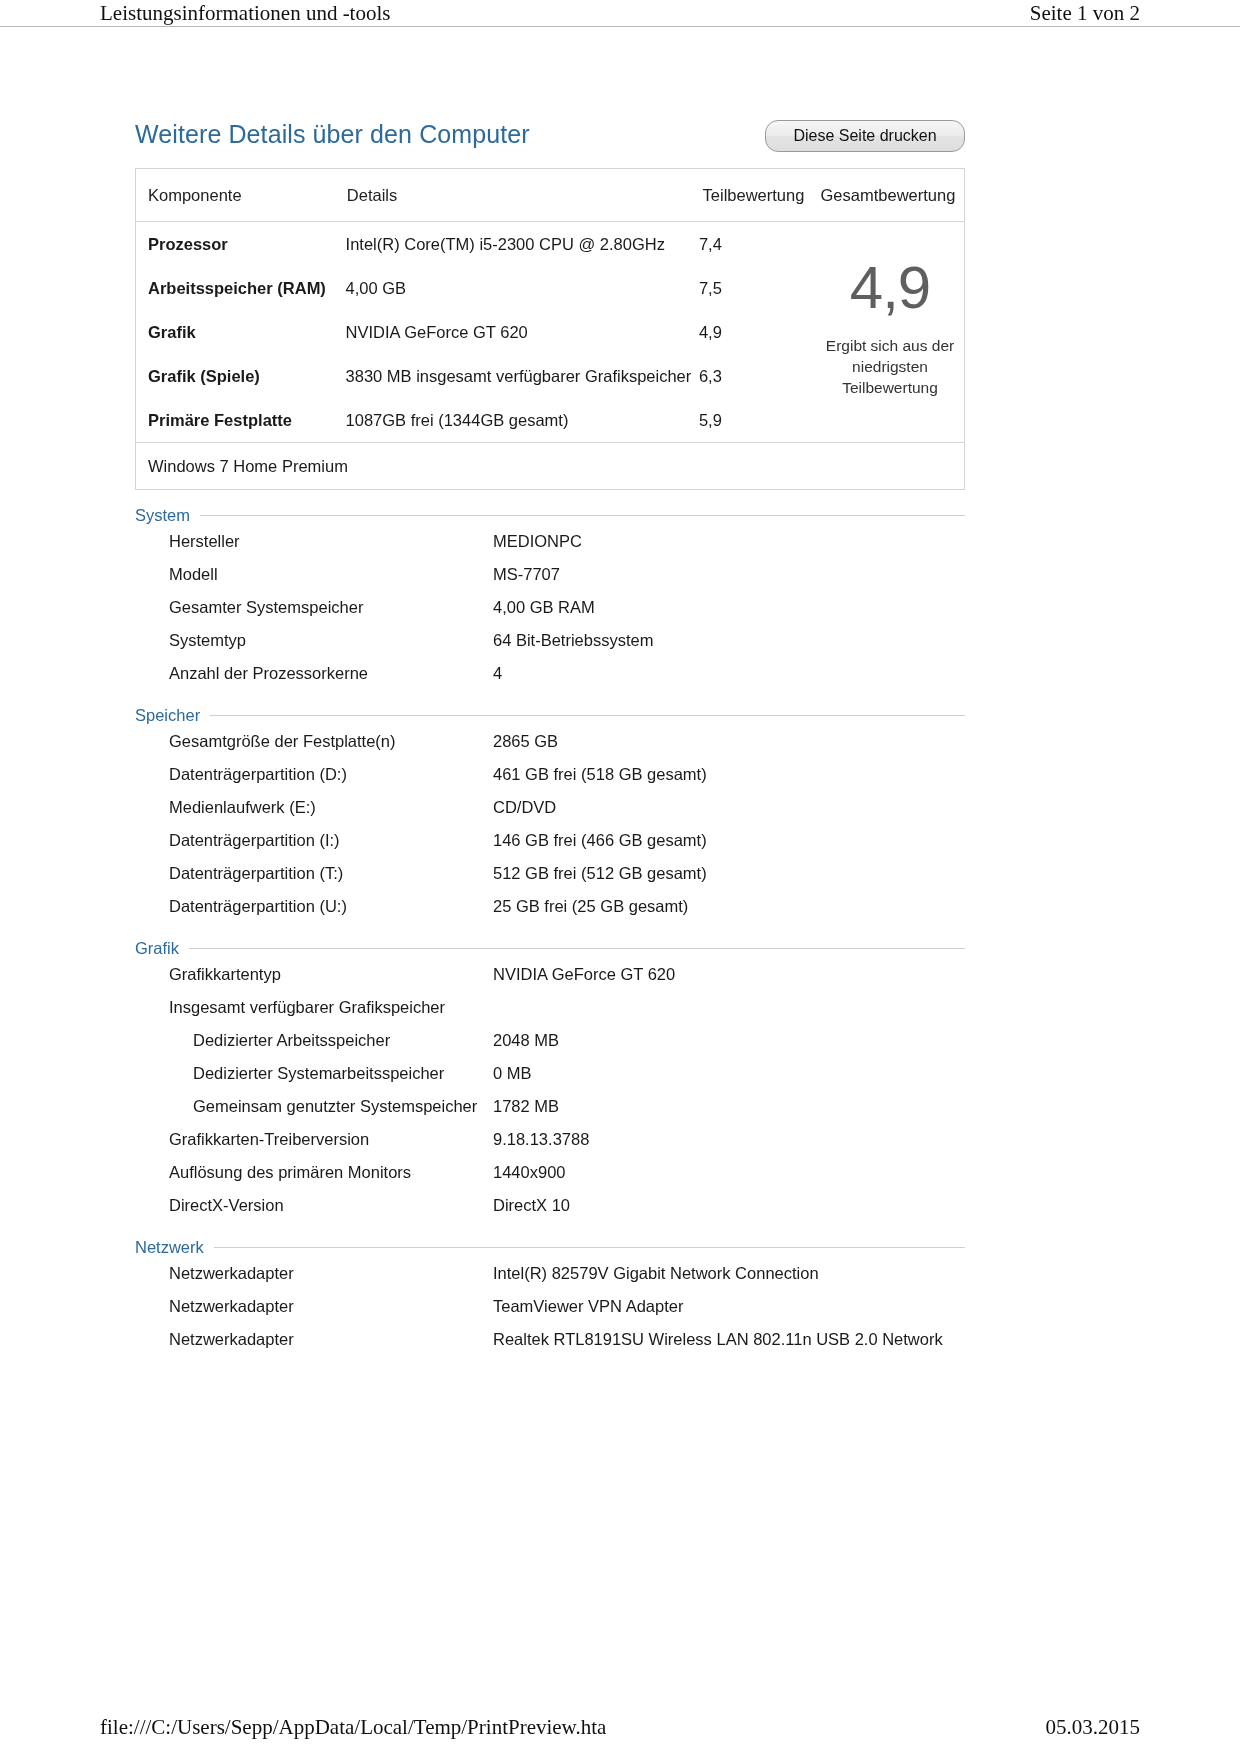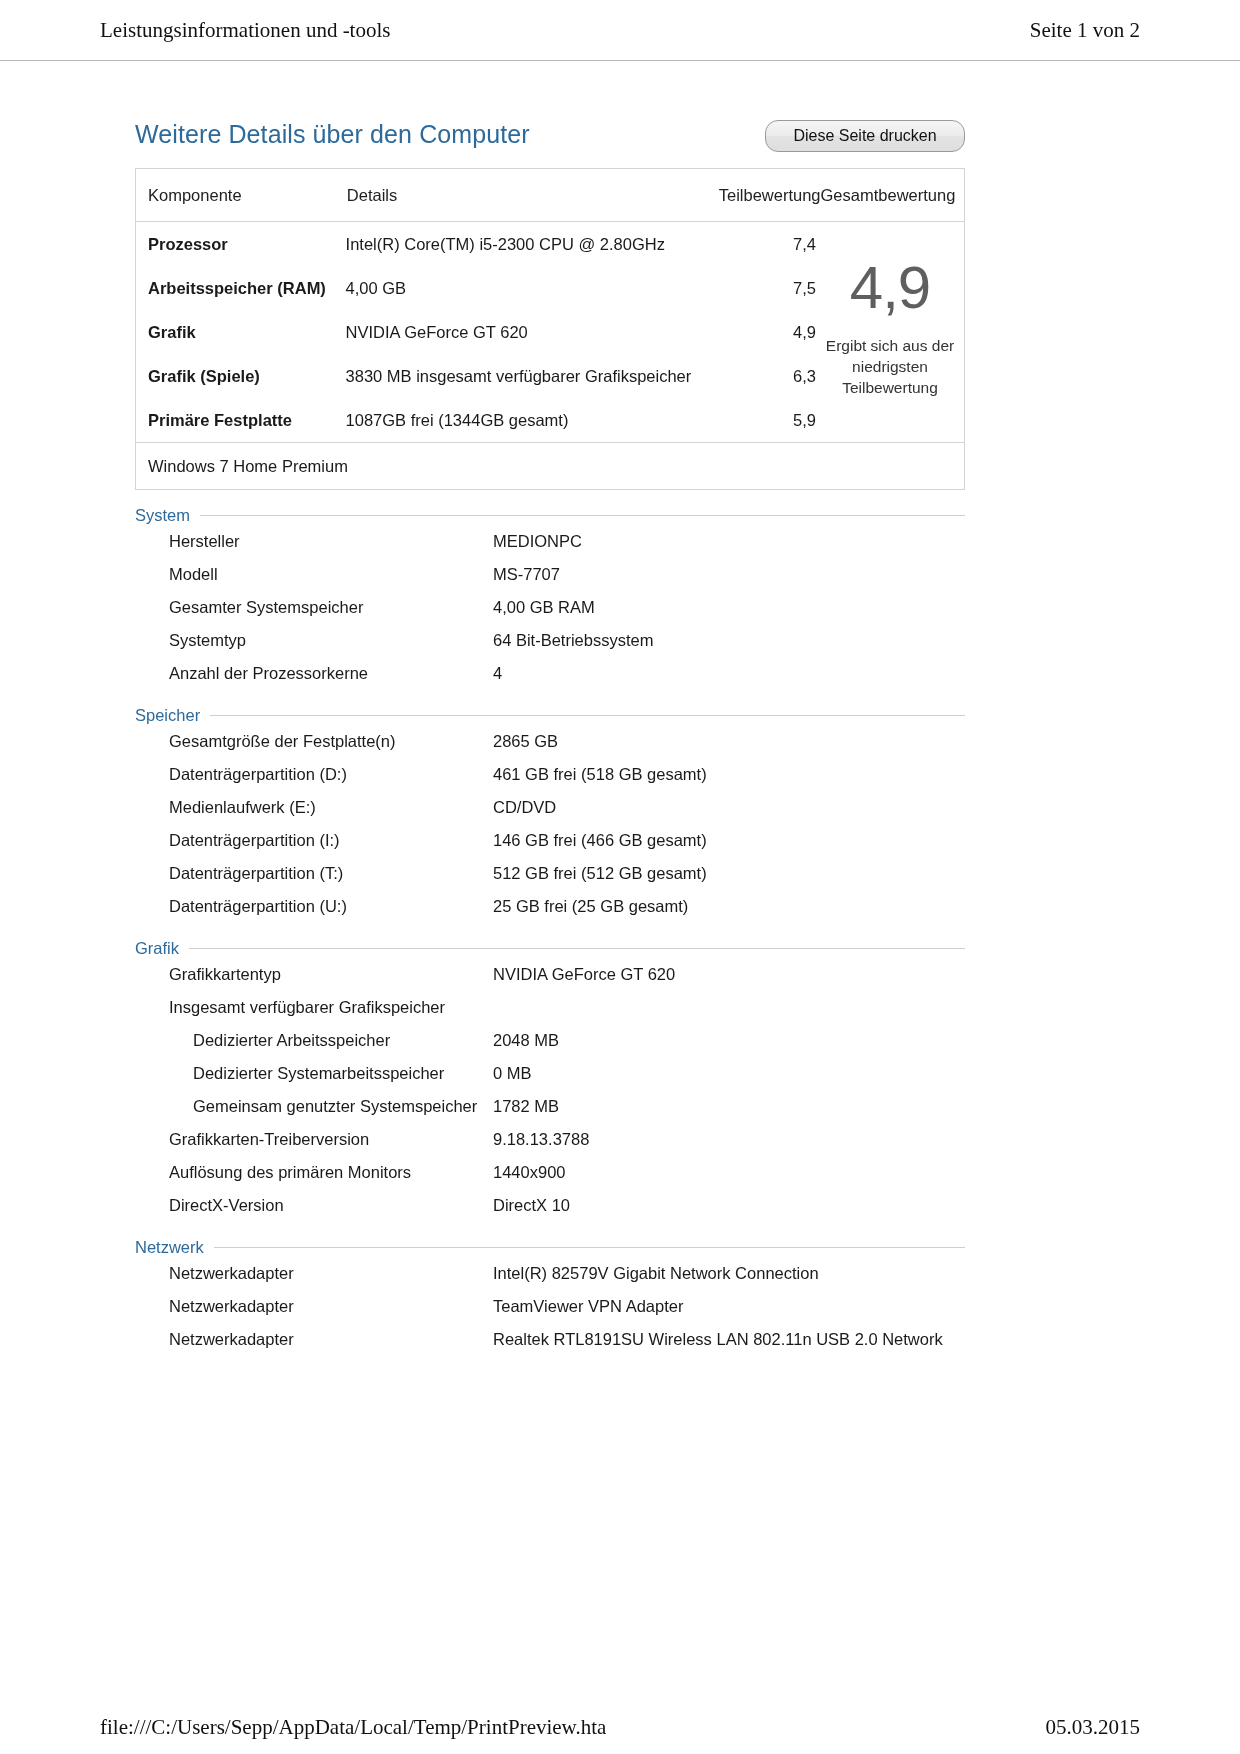--- a/index.html
+++ b/index.html
@@ -15,21 +15,21 @@
     position: relative;
     overflow: hidden;
   }
 
   
   .print-header {
     position: absolute;
     top: 0;
     left: 0;
     width: 1240px;
-    height: 61px;
+    height: 27px;
     display: flex;
     align-items: center;
     justify-content: space-between;
     padding: 0 100px;
     box-sizing: border-box;
     font-family: "Liberation Serif", serif;
     font-size: 21px;
     color: #111;
   }
   .print-header .rule {
@@ -98,21 +98,21 @@
   .ratings-head {
     display: flex;
     align-items: center;
     height: 52px;
     border-bottom: 1px solid #d4d4d4;
     font-size: 16.5px;
     color: #222;
   }
   .col-komponente { width: 198px; padding-left: 12px; box-sizing: border-box; }
   .col-details    { width: 362px; margin-left: 16px; }
-  .col-teil       { width: 120px; text-align: right; }
+  .col-teil       { width: 120px; }
   .col-gesamt     { width: 146px; }
 
   .ratings-row {
     display: flex;
     align-items: center;
     min-height: 44px;
     font-size: 16.5px;
   }
   .ratings-row .col-komponente { font-weight: bold; }
   .ratings-rows {

